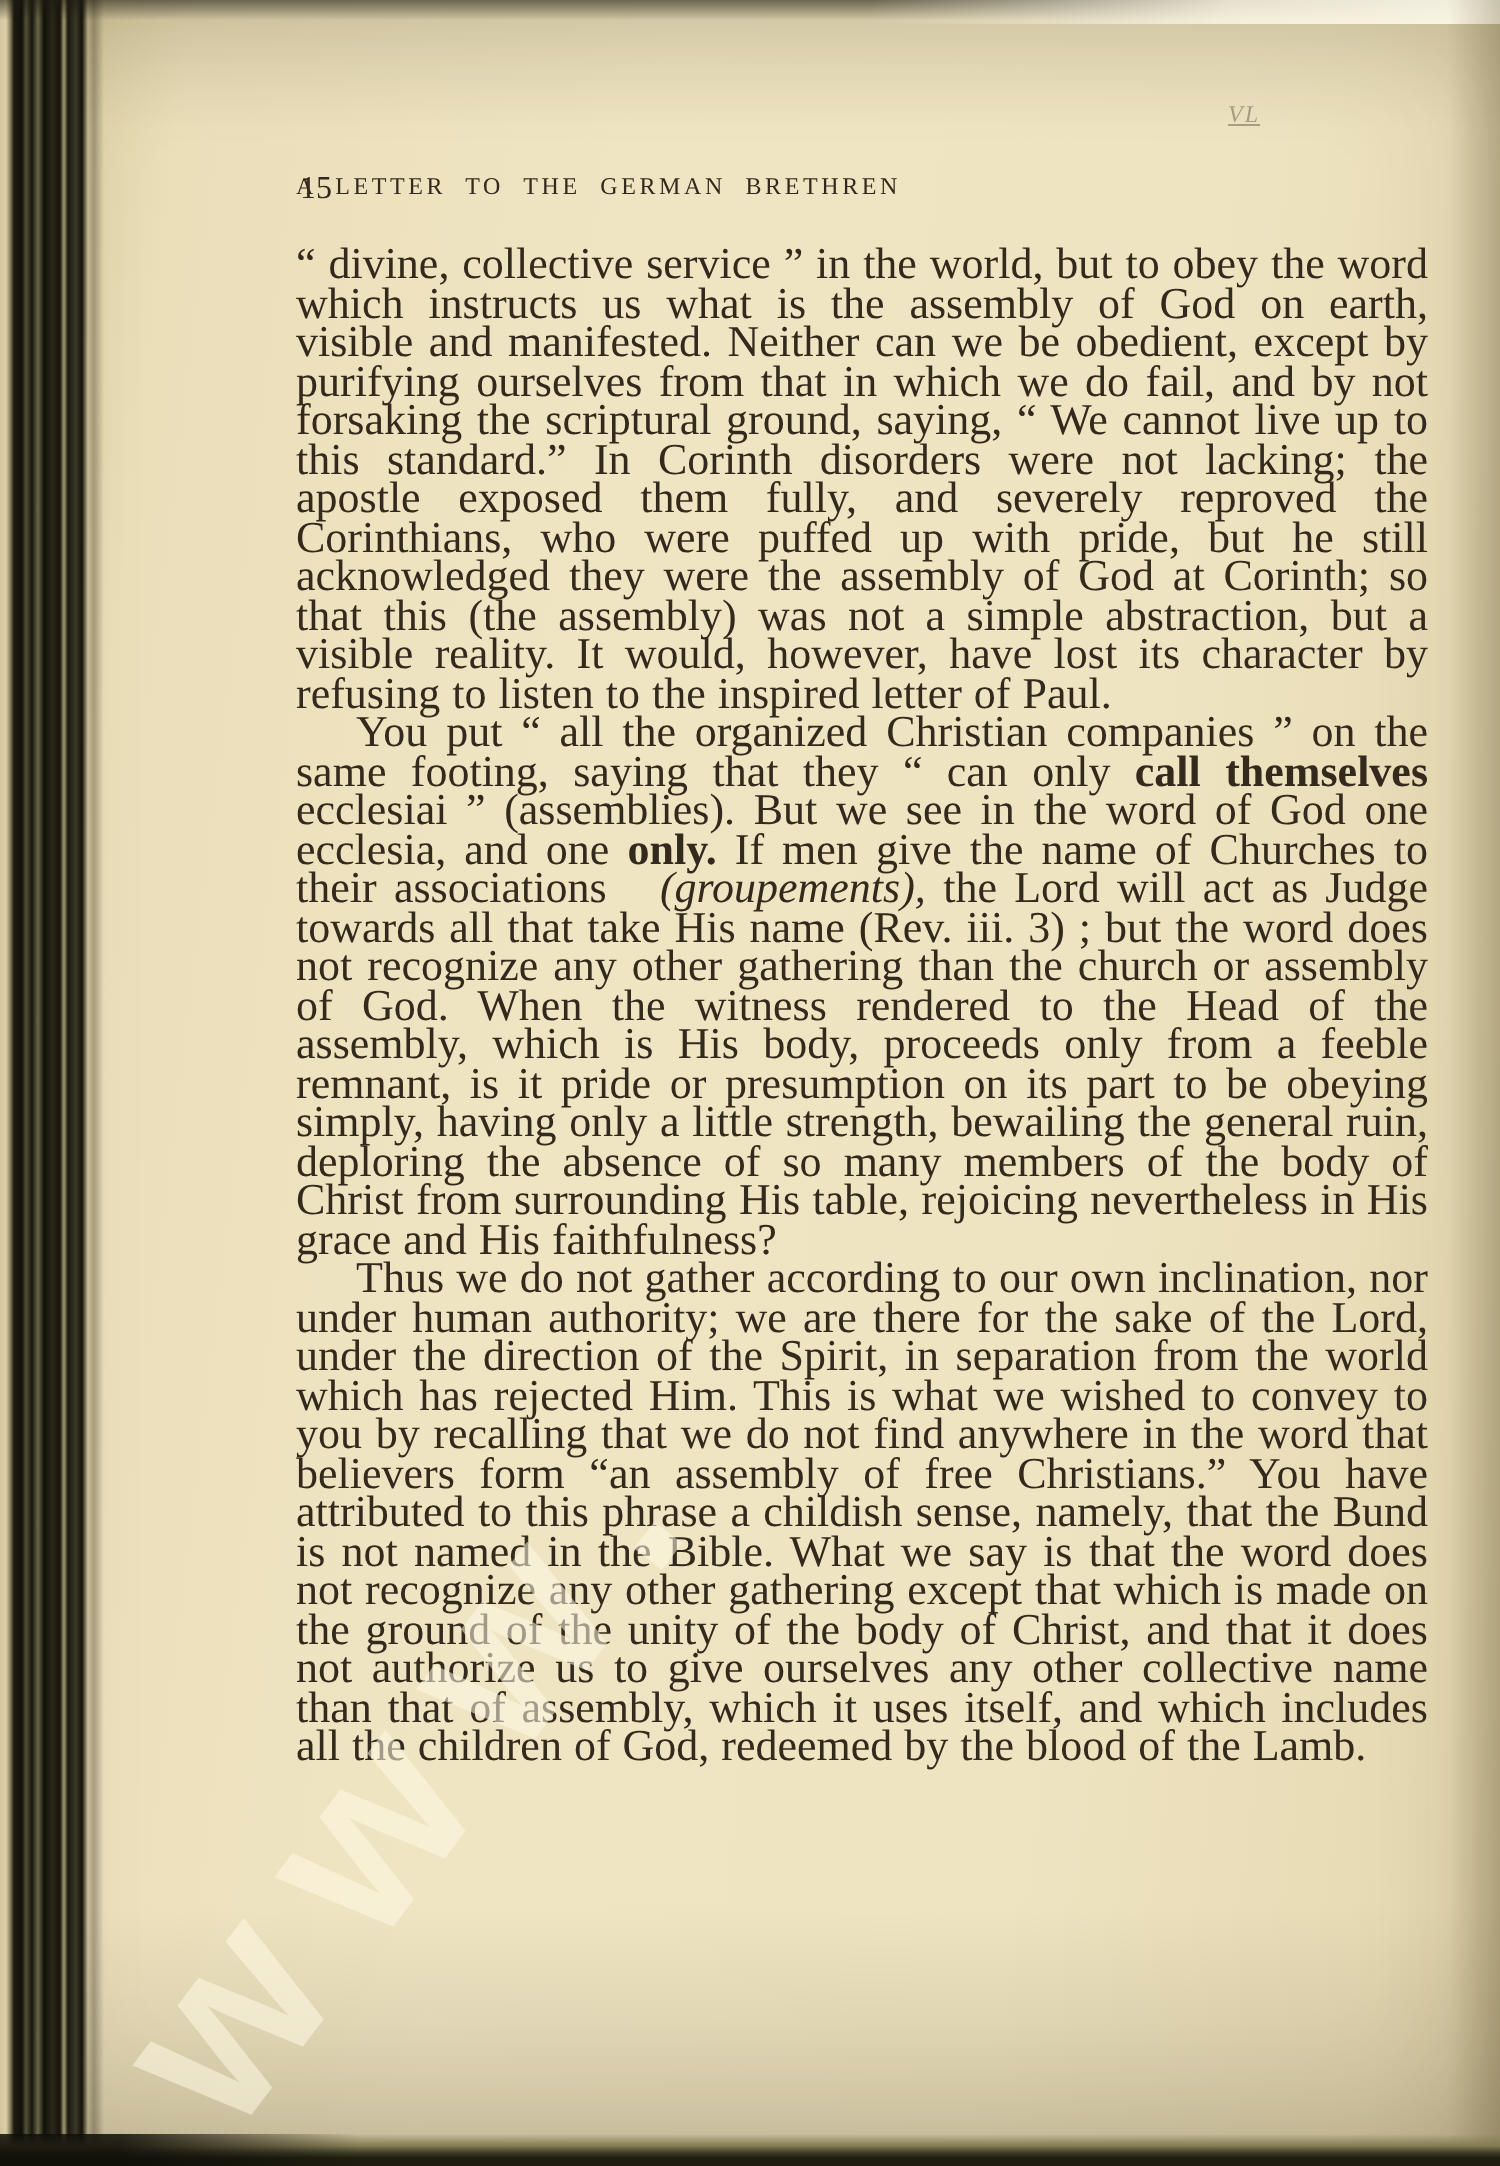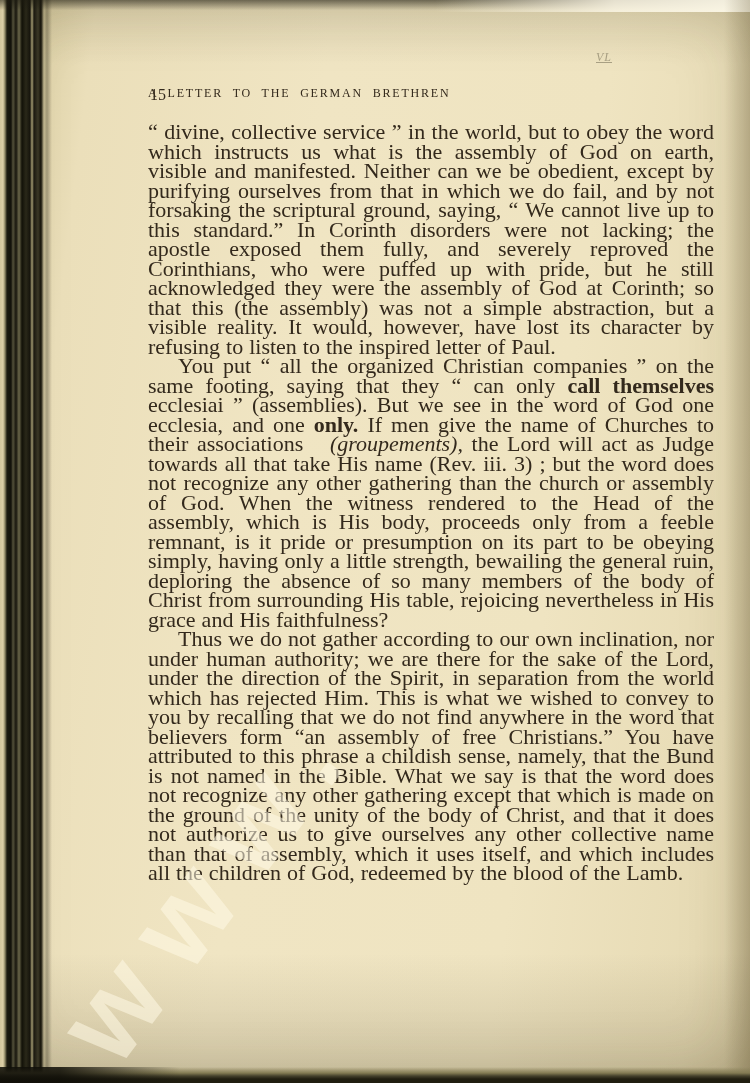--- a/index.html
+++ b/index.html
@@ -65,21 +65,21 @@
     transform-origin: 0 0;
     font-family: "Liberation Sans", sans-serif;
     font-weight: bold;
     font-size: 118px;
     letter-spacing: 26px;
     color: rgba(255,250,230,0.55);
     white-space: nowrap;
     pointer-events: none;
   }
   .pencil-mark {
-    position: absolute; left: 596px; top: 50px;
+    position: absolute; left: 614px; top: 50px;
     font-size: 12px; font-style: italic;
     color: rgba(85,78,58,0.45);
     letter-spacing: 1px;
     text-decoration: underline;
   }
 </style>
 </head>
 <body>
 
 <div class="scan">

